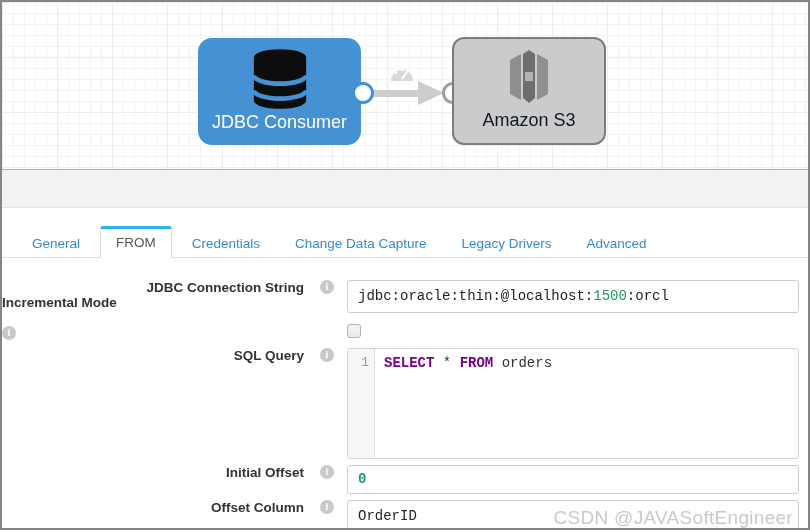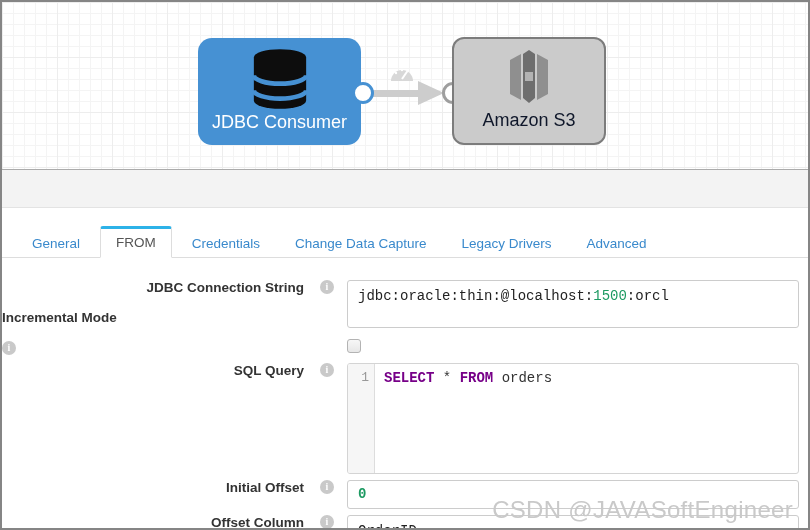--- a/index.html
+++ b/index.html
@@ -96,21 +96,21 @@
     text-align:center; flex:0 0 14px; font-family:"Liberation Serif", serif;
   }
   .control-col { flex:1; margin-left:13px; }
 
   .text-input {
     width:100%; border:1px solid #ccc; border-radius:3px; background:#fff;
     font-family:"Liberation Mono", monospace; font-size:14px; color:#222;
     padding:7px 10px; white-space:pre; overflow:hidden;
   }
   .row-connection .label-col { height:33px; }
-  .row-connection .text-input { height:48px; }
+  .row-connection .text-input { height:33px; }
 
   .row-incremental { margin-top:9px; }
   .row-incremental .label-col { height:18px;flex-direction:column; }
   .checkbox {
     width:14px; height:14px; border:1px solid #b3b3b3; border-radius:3px;
     background:linear-gradient(#f7f7f7,#e7e7e7); margin-top:2px;
   }
 
   .row-sql { margin-top:8px; }
   .row-sql .label-col { height:27px; }
@@ -133,22 +133,22 @@
   .row-offset { margin-top:6px; }
   .row-offset .label-col { height:29px;padding-left:24px; }
   .row-offset .text-input { height:29px; padding-top:5px; }
   .row-offset .cm-number { font-weight:bold; }
 
   .row-offset-col { margin-top:6px; }
   .row-offset-col .label-col { height:31px; }
   .row-offset-col .text-input { height:34px; }
 
   .watermark {
-    position:absolute; right:15px; top:494px; color:#c9c9c9;
-    font-size:24px; letter-spacing:0.3px; pointer-events:none;
+    position:absolute; right:15px; top:505px; color:#c9c9c9;
+    font-size:19px; letter-spacing:0.3px; pointer-events:none;
   }
 </style>
 </head>
 <body>
 
 <div class="screenshot">
 
   <div class="canvas">
 
     <div class="node node-origin">

